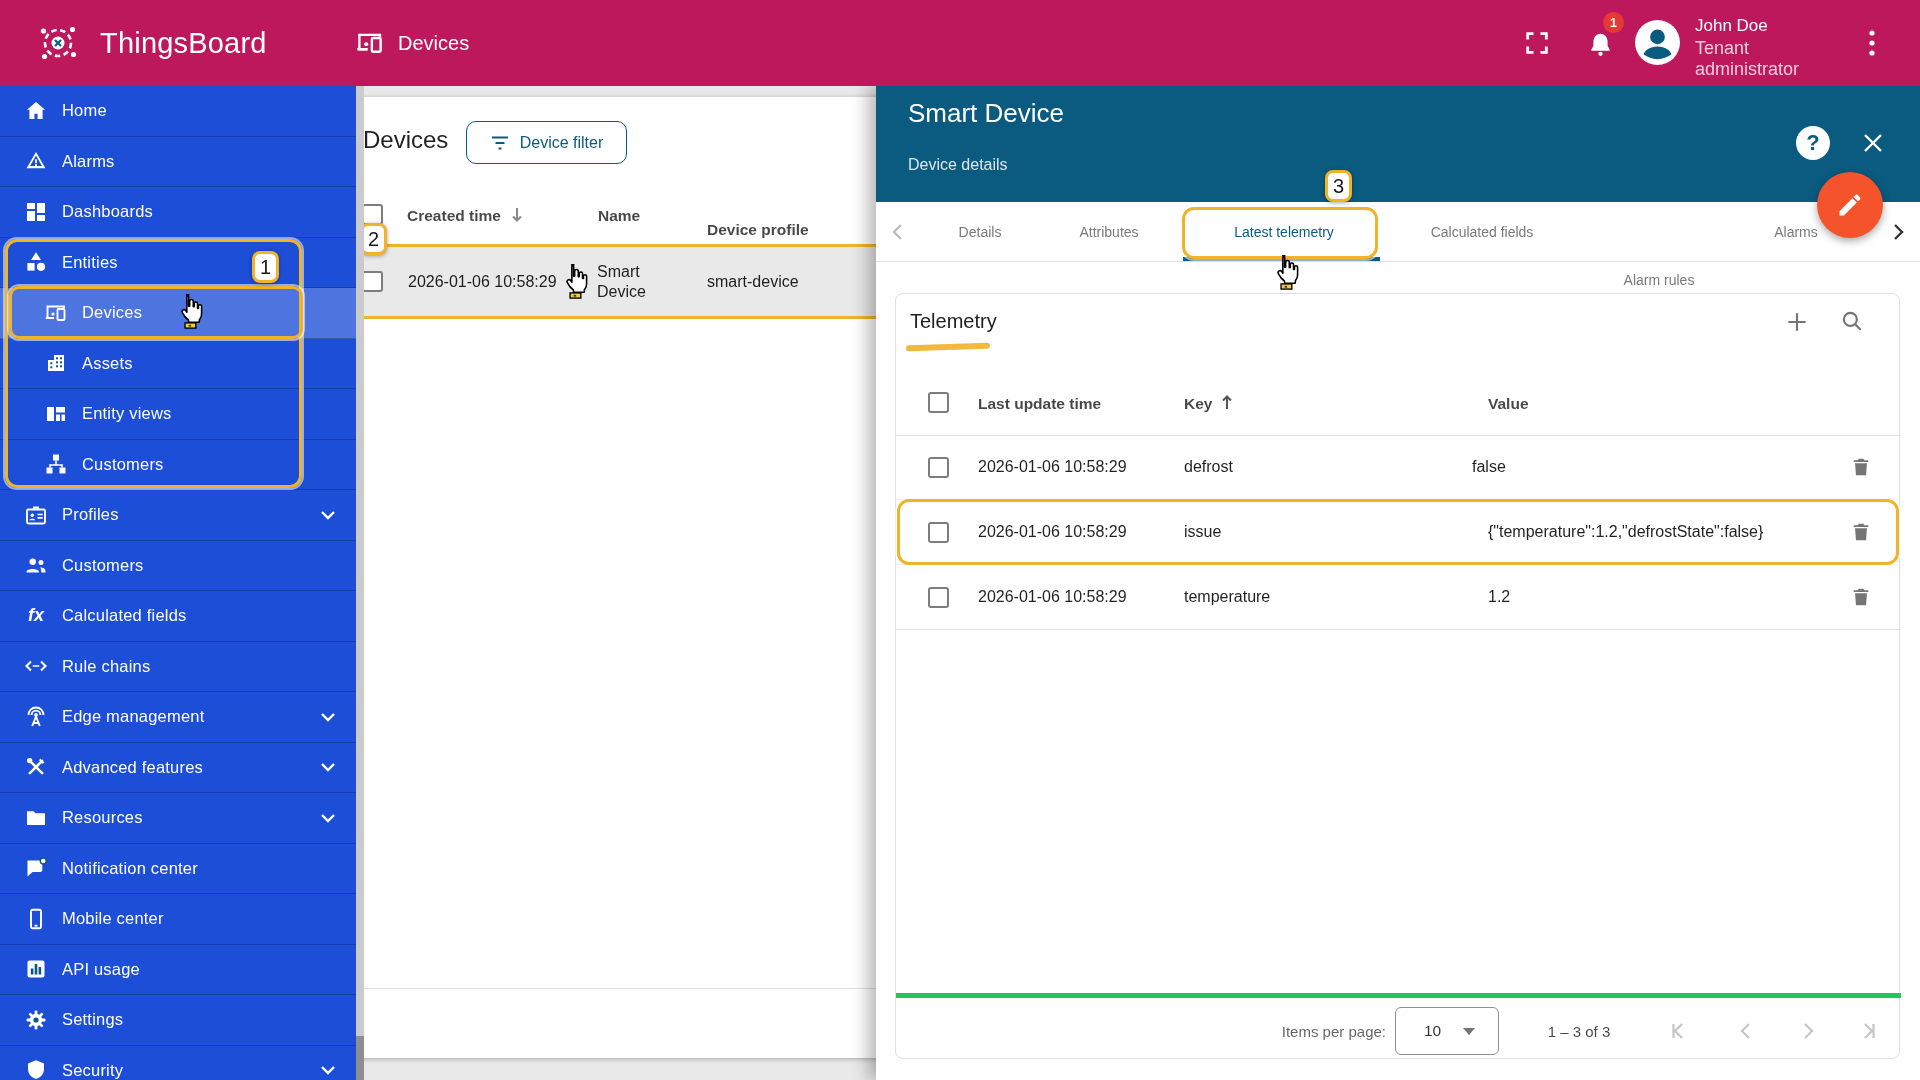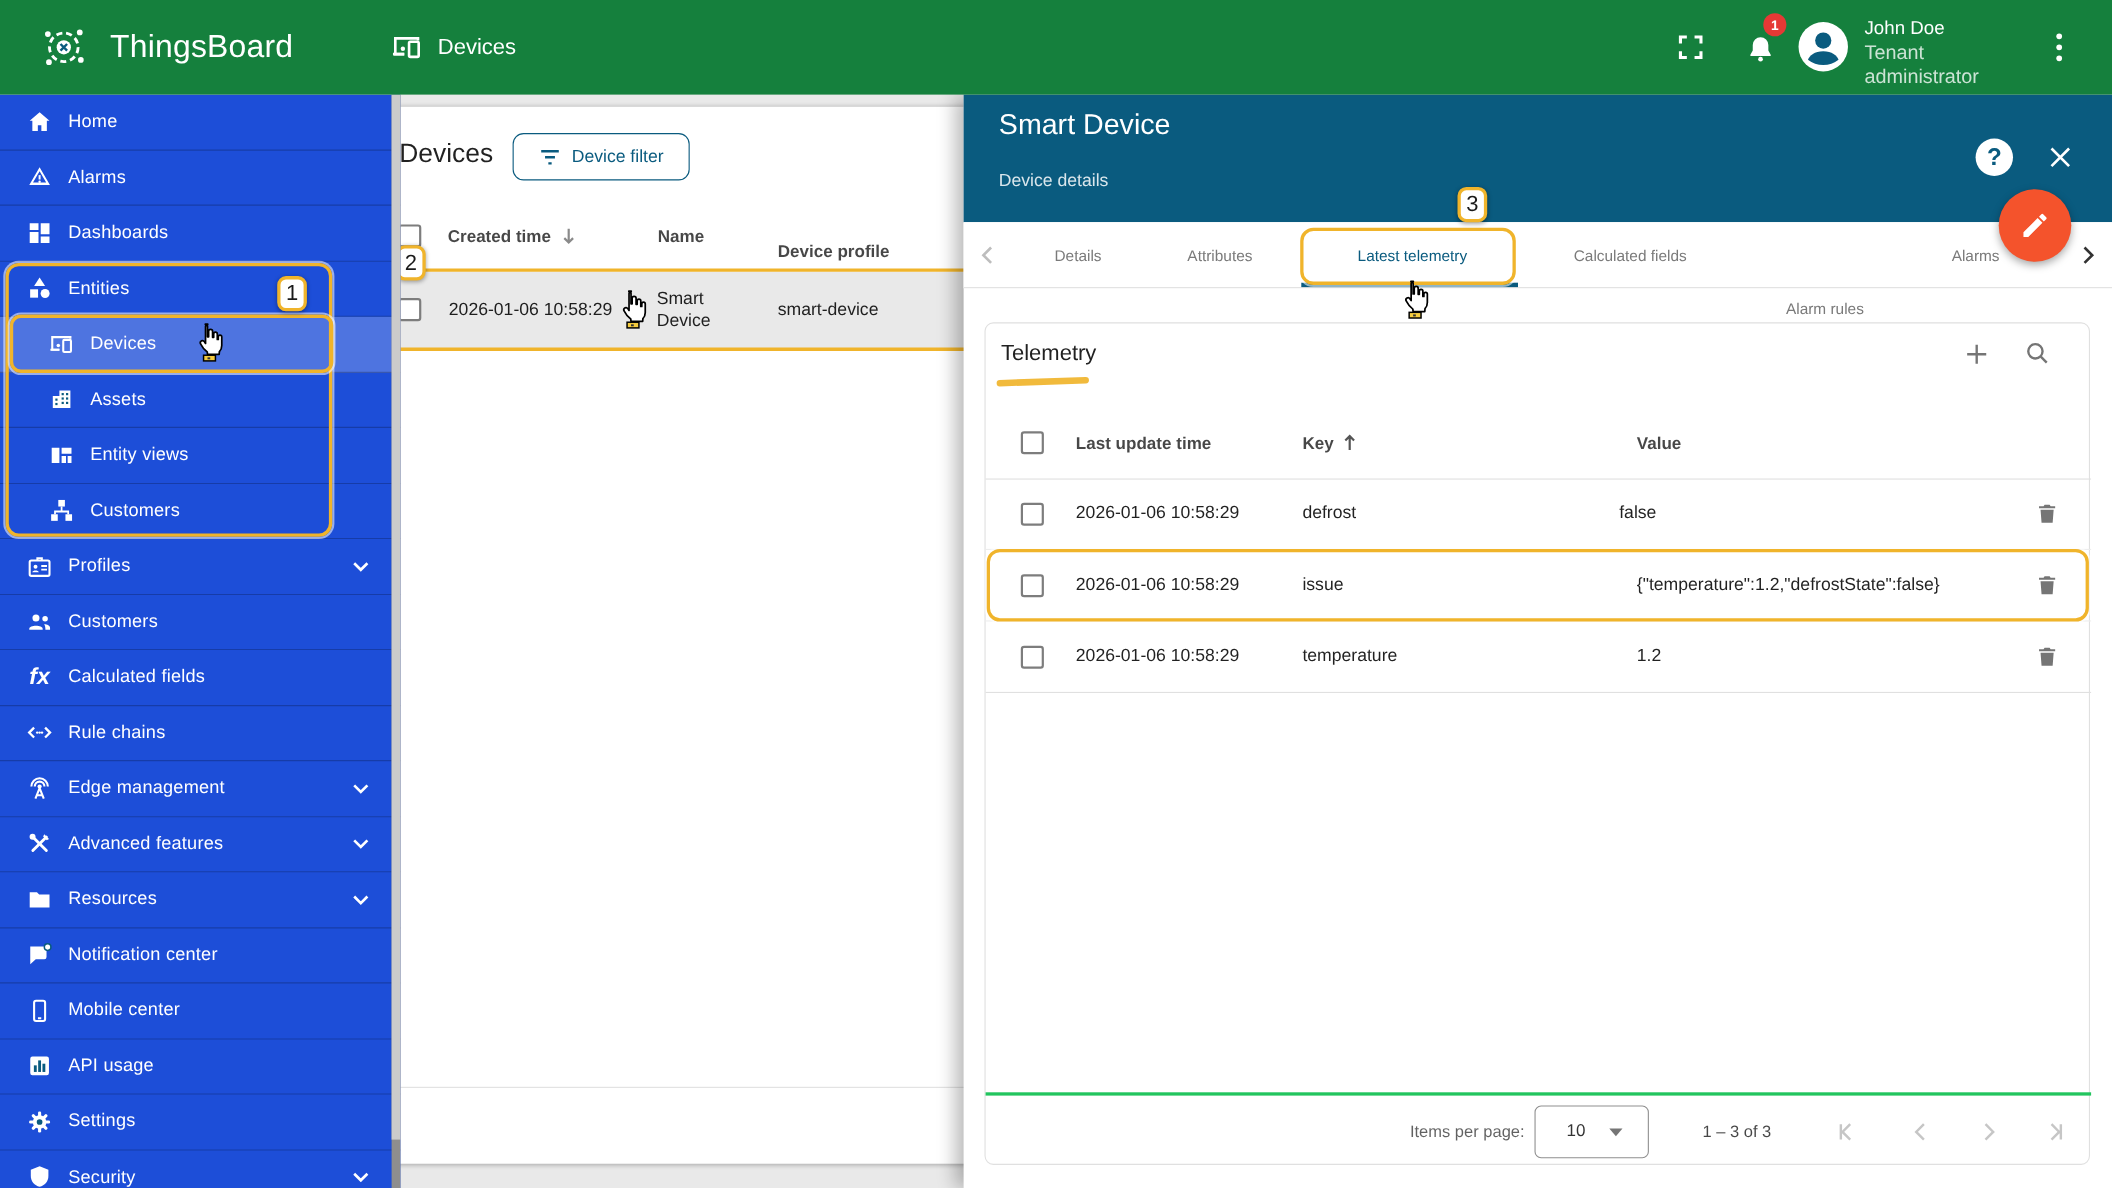--- a/index.html
+++ b/index.html
@@ -1,21 +1,21 @@
 <!DOCTYPE html>
 <html><head>
 <meta charset="utf-8">
 <style>
   * { margin:0; padding:0; box-sizing:border-box; }
   html,body { width:1920px; height:1080px; overflow:hidden; }
   body { font-family:"Liberation Sans","DejaVu Sans",sans-serif; background:#E9E9E9; position:relative; }
   .screen { position:absolute; inset:0; width:1920px; height:1080px; background:#E9E9E9; overflow:hidden; }
 
   
-  .topbar { position:absolute; left:0; top:0; width:1920px; height:86px; background:#15803d; z-index:40; }
+  .topbar { position:absolute; left:0; top:0; width:1920px; height:86px; background:#be185d; z-index:40; }
   .brand-logo { position:absolute; left:36px; top:21px; width:44px; height:44px; }
   .brand-name { position:absolute; left:100px; top:0; height:86px; display:flex; align-items:center; color:#fff; font-size:29px; font-weight:500; letter-spacing:.2px; }
   .crumb-icon { position:absolute; left:355px; top:28px; width:30px; height:30px; }
   .crumb-title { position:absolute; left:398px; top:0; height:86px; display:flex; align-items:center; color:#fff; font-size:20px; font-weight:500; }
   .tb-iconbtn { position:absolute; top:26px; width:34px; height:34px; display:flex; align-items:center; justify-content:center; cursor:pointer; }
   .fullscreen-btn { left:1520px; }
   .bell-btn { left:1583px; top:27px; }
   .bell-badge { position:absolute; left:1603px; top:12px; min-width:21px; height:21px; border-radius:11px; background:#E53935; color:#fff; font-size:12.5px; font-weight:700; display:flex; align-items:center; justify-content:center; z-index:2; padding:0 4px; }
   .avatar { position:absolute; left:1634px; top:19px; width:47px; height:47px; }
   .user-block { position:absolute; left:1695px; top:14px; width:160px; cursor:pointer; }
@@ -24,21 +24,21 @@
   .kebab { position:absolute; left:1858px; top:27px; width:28px; height:32px; display:flex; align-items:center; justify-content:center; }
 
   
   .sidebar { position:absolute; left:0; top:86px; width:364px; height:994px; background:#1d4ed8; z-index:30; }
   .sb-item { position:relative; height:50.5px; border-bottom:1px solid rgba(0,0,0,.22); display:flex; align-items:center; padding-left:24px; gap:14px; color:#fff; cursor:pointer; }
   .sb-item.sub { padding-left:44px; }
   .sb-item .lbl { font-size:16.5px; font-weight:500; letter-spacing:.2px; }
   .sb-item.selected { background:rgba(255,255,255,.22); }
   .sb-ic { width:24px; height:24px; flex:0 0 24px; }
   .sb-chev { position:absolute; right:28px; top:50%; transform:translateY(-50%); width:16px; height:10px; }
-  .fx-glyph { font-style:italic; font-weight:700; font-size:21px; width:24px; text-align:center; }
+  .fx-glyph { font-style:italic; font-weight:700; font-size:18px; width:24px; text-align:center; }
   .sb-scroll-track { position:absolute; right:0; top:0; width:8px; height:994px; background:#8E8E8E; }
   .sb-scroll-thumb { position:absolute; right:0; top:0; width:8px; height:950px; background:#CBCBCB; }
 
   
   .anno-outline { position:absolute; border:3.5px solid #F0B42B; border-radius:12px; box-shadow:0 0 0 2px rgba(255,255,255,.55); pointer-events:none; z-index:35; }
   .anno-badge { position:absolute; width:27px; height:32px; background:#fff; border:3px solid #F0B42B; border-radius:8px; color:#1a1a1a; font-size:20px; display:flex; align-items:center; justify-content:center; box-shadow:0 1px 4px rgba(0,0,0,.35); pointer-events:none; z-index:36; }
   .cursor-hand { position:absolute; width:28px; height:36px; pointer-events:none; z-index:50; }
 
   
   .devices-card { position:absolute; left:333px; top:97px; width:563px; height:961px; background:#fff; border-radius:8px; box-shadow:0 1px 5px rgba(0,0,0,.28); z-index:10; }
@@ -68,21 +68,21 @@
   
   .tele-card { position:absolute; left:19px; top:207px; width:1005px; height:766px; border:1px solid #E0E0E0; border-radius:8px; background:#fff; }
   .tele-heading { position:absolute; left:14px; top:16px; font-size:20px; color:#212121; }
   .tele-underline { position:absolute; left:10px; top:50px; width:84px; height:6px; background:#F0B42B; border-radius:4px; transform:rotate(-2deg); opacity:.92; pointer-events:none; }
   .tele-iconbtn { position:absolute; width:30px; height:30px; display:flex; align-items:center; justify-content:center; cursor:pointer; }
   .tele-th { position:absolute; font-size:15.5px; font-weight:700; color:rgba(0,0,0,.72); cursor:pointer; }
   .tele-row { position:absolute; left:0; width:1005px; height:65px; border-bottom:1px solid #EDEDED; cursor:pointer; }
   .tele-cell { position:absolute; top:50%; transform:translateY(-50%); font-size:16px; color:rgba(0,0,0,.87); white-space:nowrap; }
   .trash-btn { position:absolute; left:950px; top:50%; transform:translateY(-50%); width:30px; height:30px; display:flex; align-items:center; justify-content:center; cursor:pointer; }
   .thead-divider { position:absolute; left:0; top:141px; width:1005px; border-top:1px solid #E0E0E0; }
-  .pagination { position:absolute; left:0; top:699px; width:1005px; height:74px; border-top:3px solid #22c55e; }
+  .pagination { position:absolute; left:0; top:699px; width:1005px; height:74px; border-top:5px solid #22c55e; }
   .pag-label { position:absolute; left:355px; top:0; width:135px; height:66px; display:flex; align-items:center; justify-content:flex-end; font-size:15px; color:rgba(0,0,0,.62); }
   .pag-select { position:absolute; left:499px; top:9px; width:104px; height:48px; border:1px solid #8f8f8f; border-radius:6px; display:flex; align-items:center; padding-left:28px; gap:22px; font-size:15.5px; color:rgba(0,0,0,.8); cursor:pointer; background:#fff; }
   .pag-caret { width:0; height:0; border-left:6px solid transparent; border-right:6px solid transparent; border-top:7px solid #757575; }
   .pag-range { position:absolute; left:633px; top:0; width:100px; height:66px; display:flex; align-items:center; justify-content:center; font-size:15px; color:rgba(0,0,0,.72); }
   .pager-btn { position:absolute; top:20px; width:26px; height:26px; display:flex; align-items:center; justify-content:center; cursor:default; }
 </style>
 </head>
 <body>
 
 <div class="screen">

